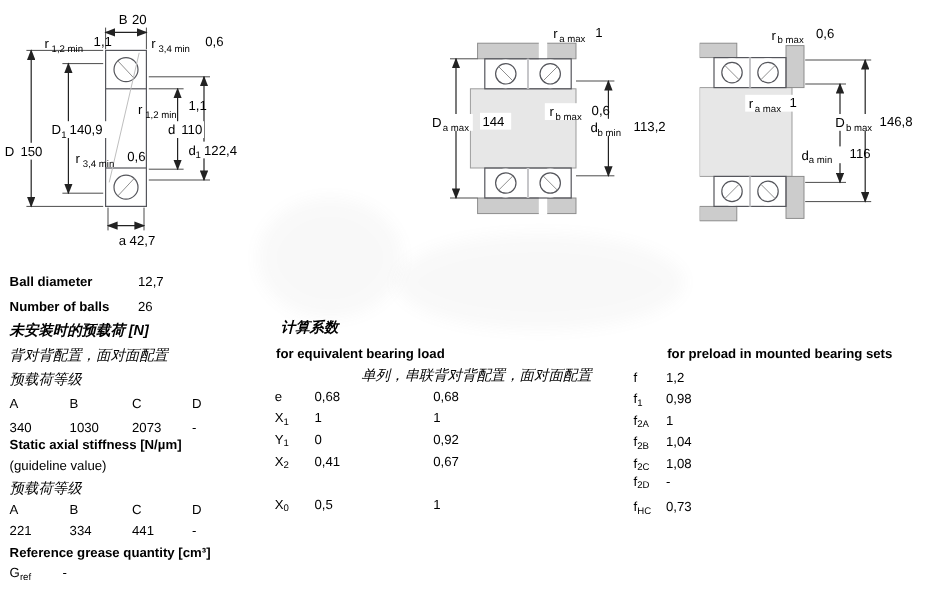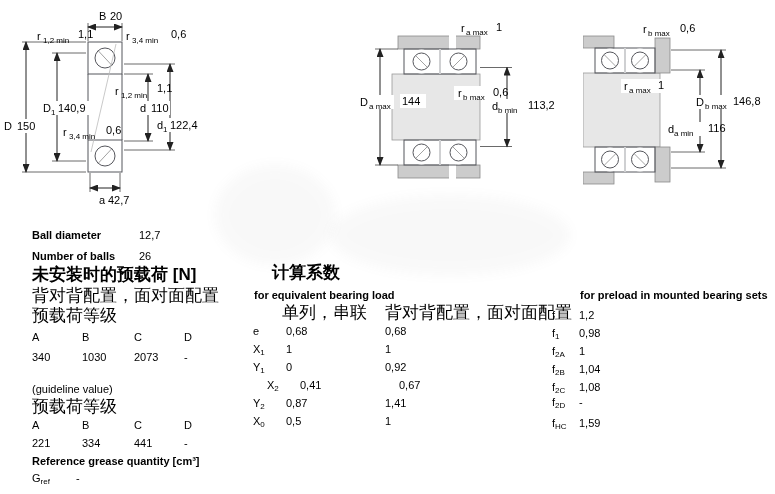--- a/index.html
+++ b/index.html
@@ -1,20 +1,20 @@
 <!DOCTYPE html>
 <html><head>
 <meta charset="utf-8">
 <style>
   html,body{margin:0;padding:0;background:#fff;}
   .page{position:relative;width:775px;height:494px;background:#ffffff;overflow:hidden;
         font-family:"Liberation Sans",sans-serif;color:#000;}
-  .row{position:absolute;white-space:nowrap;font-size:11px;line-height:13px;margin-left:24px;}
+  .row{position:absolute;white-space:nowrap;font-size:11px;line-height:13px;}
   .b{font-weight:bold;}
-  .cn{font-size:17px;line-height:14px;}
+  .cn{font-size:12px;line-height:14px;font-style:italic;}
   .sb{font-size:8px;vertical-align:-2px;line-height:0;}
   .c50{display:inline-block;width:50px;}
   .c52{display:inline-block;width:52px;}
   .lbl105{display:inline-block;width:107px;}
   .lbl33{display:inline-block;width:33px;}
   .lbl27{display:inline-block;width:27px;}
   .lbl44{display:inline-block;width:44px;}
   .v99{display:inline-block;width:99px;}
   svg{position:absolute;}
   svg text{font-size:11px;font-family:"Liberation Sans",sans-serif;fill:#000;}
@@ -277,48 +277,48 @@
   <div class="row b cn" style="left:8px;top:268px">未安装时的预载荷 [N]</div>
   <div class="row cn" style="left:8px;top:289px">背对背配置，面对面配置</div>
   <div class="row cn" style="left:8px;top:309px">预载荷等级</div>
   <div class="row" style="left:8px;top:331px">
     <span class="c50">A</span><span class="c52">B</span><span class="c50">C</span><span>D</span>
   </div>
   <div class="row" style="left:8px;top:351px">
     <span class="c50">340</span><span class="c52">1030</span><span class="c50">2073</span><span>-</span>
   </div>
 
+  <div class="row b" style="left:8px;top:365px">Static axial stiffness [N/µm]</div>
   <div class="row" style="left:8px;top:383px">(guideline value)</div>
   <div class="row cn" style="left:8px;top:400px">预载荷等级</div>
   <div class="row" style="left:8px;top:419px">
     <span class="c50">A</span><span class="c52">B</span><span class="c50">C</span><span>D</span>
   </div>
   <div class="row" style="left:8px;top:437px">
     <span class="c50">221</span><span class="c52">334</span><span class="c50">441</span><span>-</span>
   </div>
 
   <div class="row b" style="left:8px;top:455px">Reference grease quantity [cm³]</div>
   <div class="row" style="left:8px;top:472px">
     <span class="lbl44"><span>G</span><sub class="sb">ref</sub></span><span>-</span>
   </div>
 
-  <div class="row b cn" style="left:248px;top:266px">计算系数</div>
+  <div class="row b cn" style="left:234px;top:266px">计算系数</div>
   <div class="row b" style="left:230px;top:289px">for equivalent bearing load</div>
   <div class="row cn" style="left:258px;top:306px">
-    <span style="display:inline-block;width:103px;">单列，串联</span><span>背对背配置，面对面配置</span>
+    <span style="display:inline-block;width:103px;text-align:right;">单列，串联</span><span>背对背配置，面对面配置</span>
   </div>
   <div class="row" style="left:229px;top:325px"><span class="lbl33"><span>e</span><sub class="sb"></sub></span><span class="v99">0,68</span><span>0,68</span></div>
   <div class="row" style="left:229px;top:343px"><span class="lbl33"><span>X</span><sub class="sb">1</sub></span><span class="v99">1</span><span>1</span></div>
   <div class="row" style="left:229px;top:361px"><span class="lbl33"><span>Y</span><sub class="sb">1</sub></span><span class="v99">0</span><span>0,92</span></div>
-  <div class="row" style="left:243px;top:379px"><span class="lbl33"><span>X</span><sub class="sb">2</sub></span><span class="v99">0,41</span><span>0,67</span></div>
-  <div class="row" style="left:229px;top:397px"><span class="lbl33"><span>Y</span><sub class="sb">2</sub></span><span class="v99">0,87</span><span>1,41</span></div>
+  <div class="row" style="left:229px;top:379px"><span class="lbl33"><span>X</span><sub class="sb">2</sub></span><span class="v99">0,41</span><span>0,67</span></div>
   <div class="row" style="left:229px;top:415px"><span class="lbl33"><span>X</span><sub class="sb">0</sub></span><span class="v99">0,5</span><span>1</span></div>
 
   <div class="row b" style="left:556px;top:289px">for preload in mounted bearing sets</div>
   <div class="row" style="left:528px;top:309px"><span class="lbl27"><span>f</span><sub class="sb"></sub></span><span>1,2</span></div>
   <div class="row" style="left:528px;top:327px"><span class="lbl27"><span>f</span><sub class="sb">1</sub></span><span>0,98</span></div>
   <div class="row" style="left:528px;top:345px"><span class="lbl27"><span>f</span><sub class="sb">2A</sub></span><span>1</span></div>
   <div class="row" style="left:528px;top:363px"><span class="lbl27"><span>f</span><sub class="sb">2B</sub></span><span>1,04</span></div>
   <div class="row" style="left:528px;top:381px"><span class="lbl27"><span>f</span><sub class="sb">2C</sub></span><span>1,08</span></div>
   <div class="row" style="left:528px;top:396px"><span class="lbl27"><span>f</span><sub class="sb">2D</sub></span><span>-</span></div>
-  <div class="row" style="left:528px;top:417px"><span class="lbl27"><span>f</span><sub class="sb">HC</sub></span><span>1,59</span></div>
+  <div class="row" style="left:528px;top:417px"><span class="lbl27"><span>f</span><sub class="sb">HC</sub></span><span>0,73</span></div>
 
 </div>
 
 </body></html>

